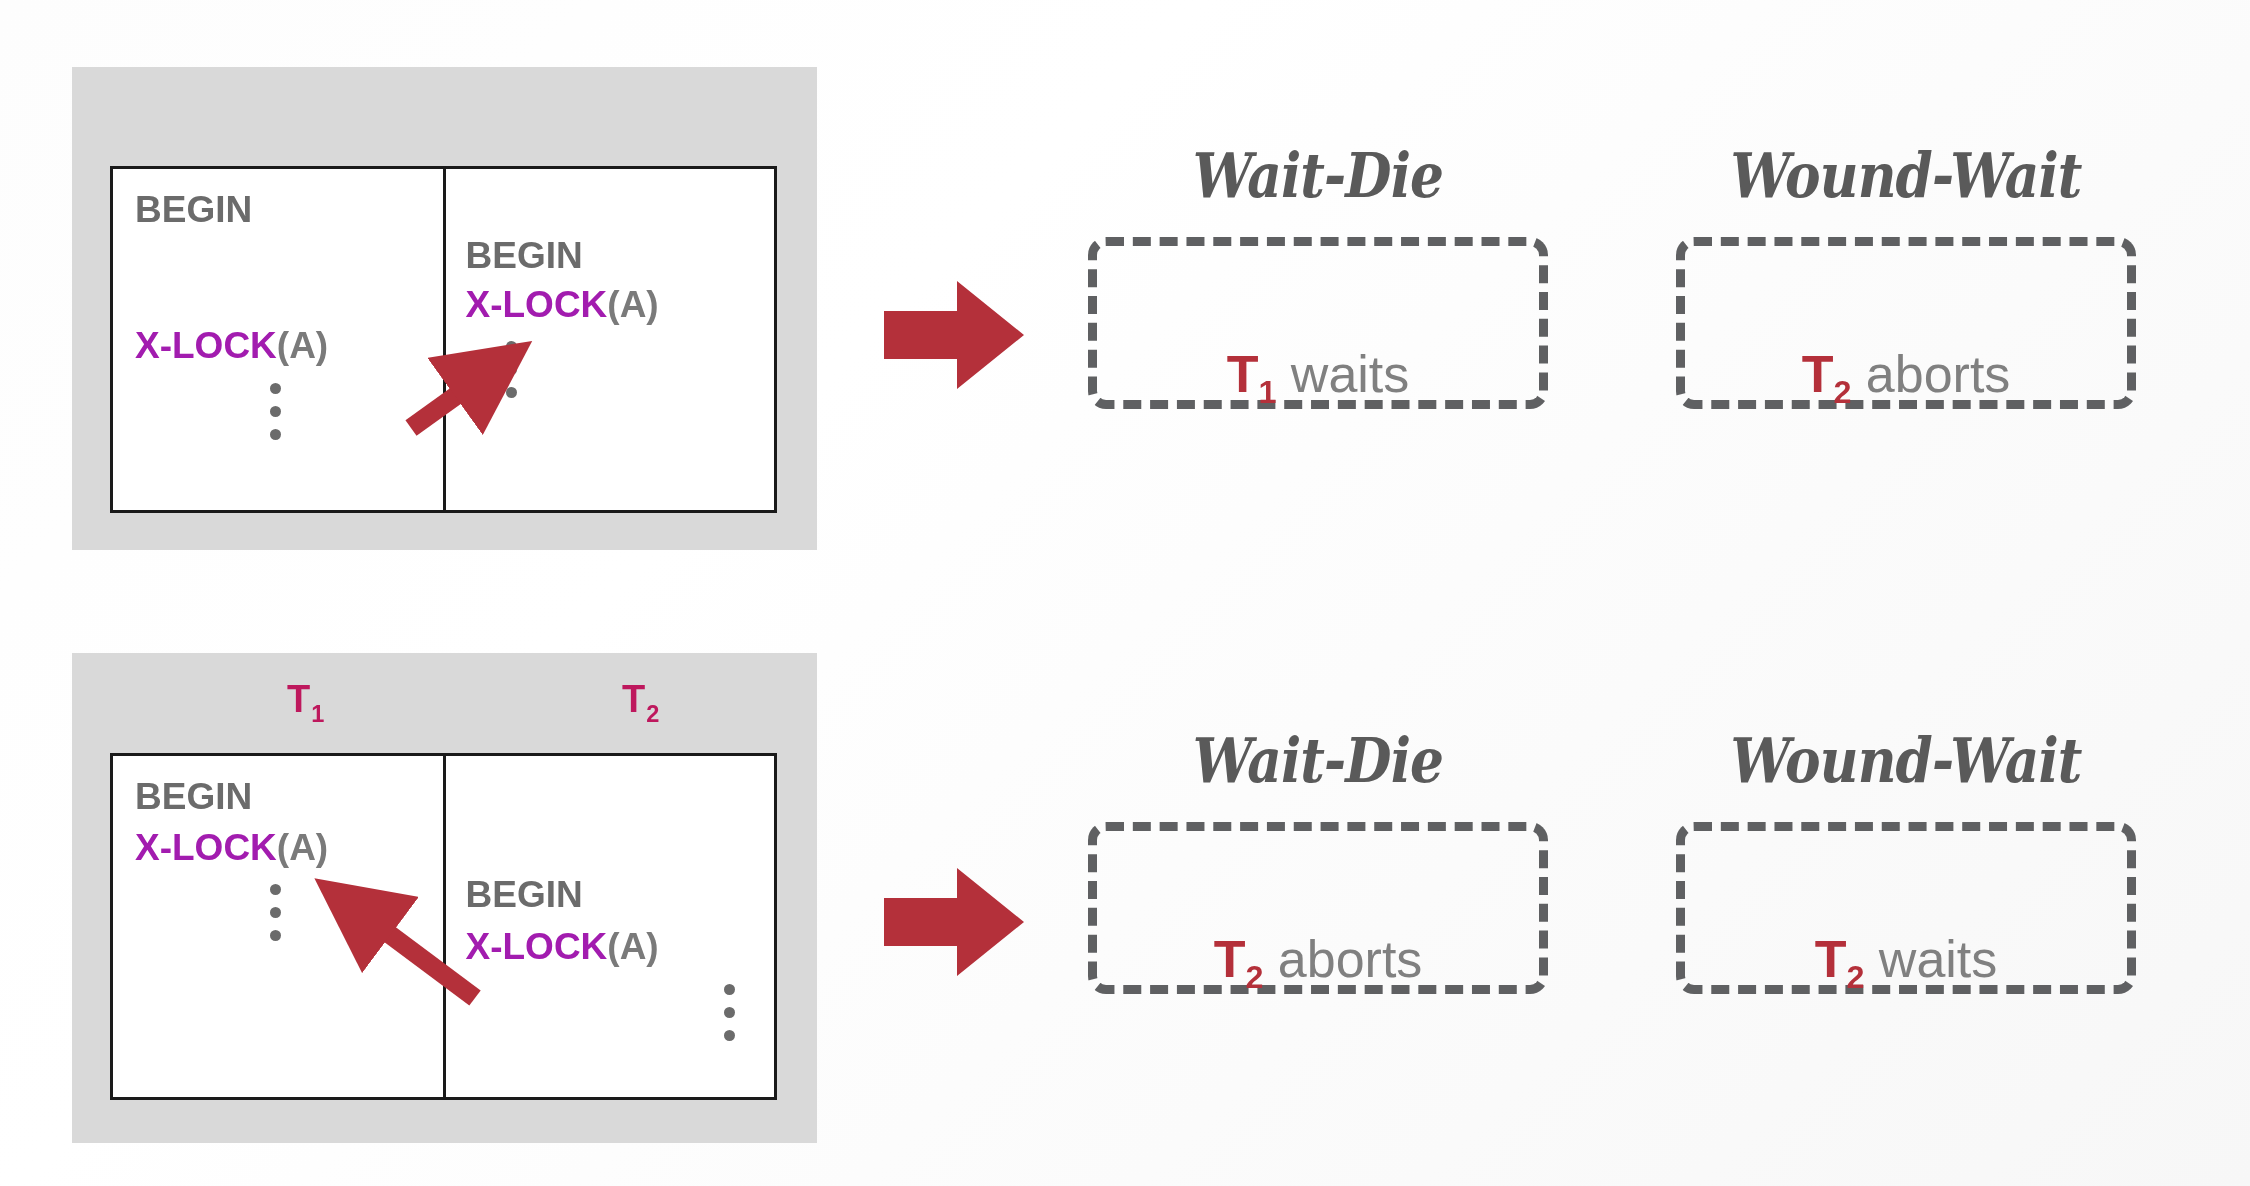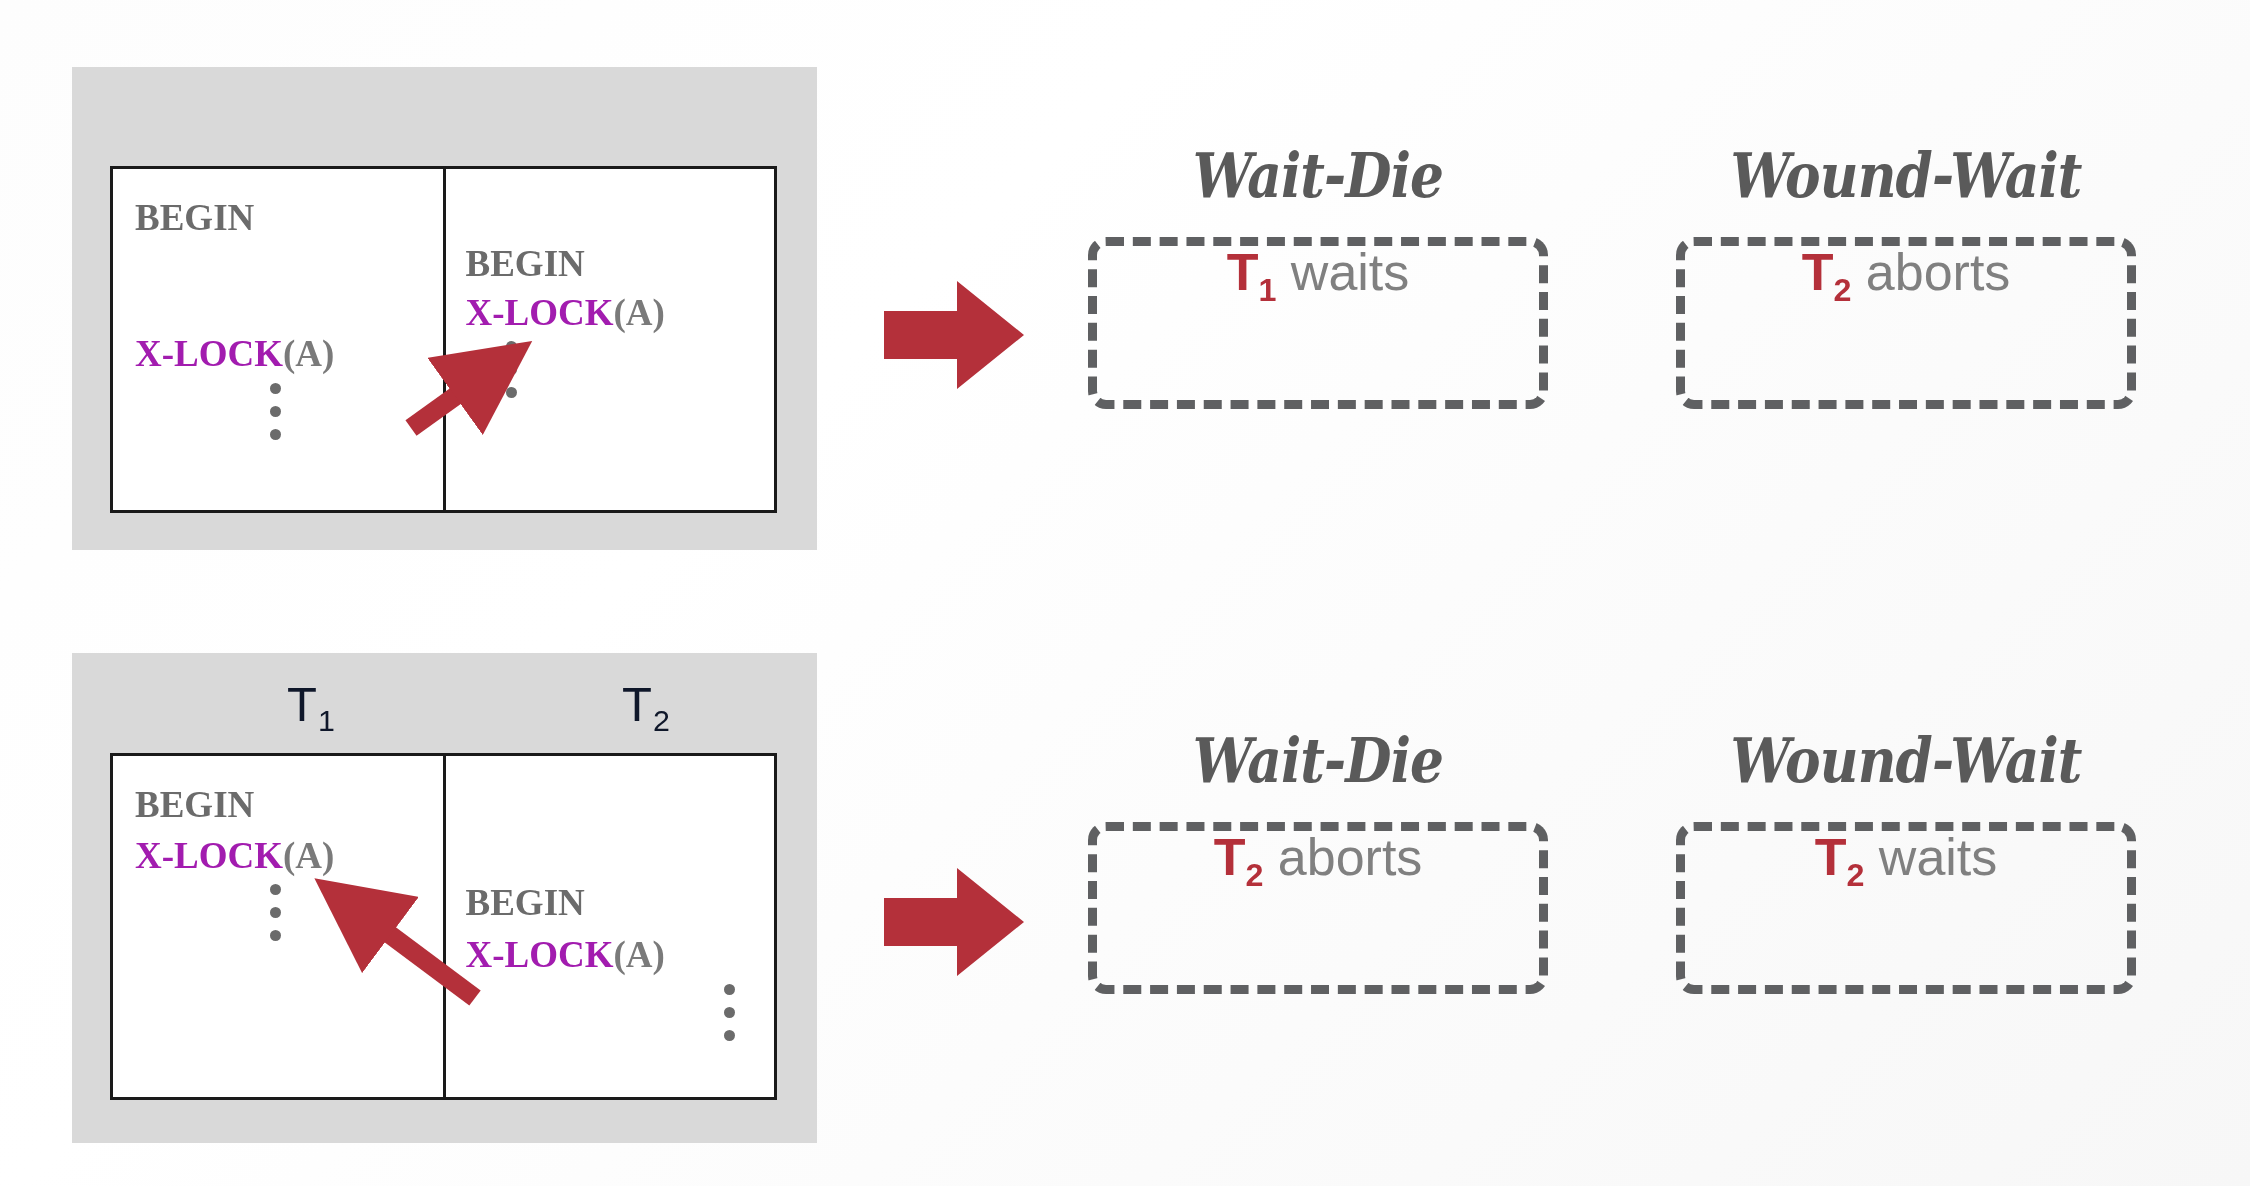--- a/index.html
+++ b/index.html
@@ -15,24 +15,24 @@
   
   .panel{
     position:absolute;
     background:#d9d9d9;
   }
   .panel.row1{left:72px;top:67px;width:745px;height:483px;}
   .panel.row2{left:72px;top:653px;width:745px;height:490px;}
 
   .txnhead{
     position:absolute;
-    color:#0f172a;
+    color:#be185d;
     font-family:"Liberation Sans",sans-serif;
-    font-weight:normal;
-    font-size:49px;
+    font-weight:bold;
+    font-size:38px;
     line-height:1;
     white-space:nowrap;
   }
   .txnhead sub{font-size:0.62em;vertical-align:baseline;position:relative;top:10px;left:1px;}
   .panel.row1 .t1{left:215px;top:95px;}
   .panel.row1 .t2{left:550px;top:95px;}
   .panel.row2 .t1{left:215px;top:680px;}
   .panel.row2 .t2{left:550px;top:680px;}
 
   
@@ -48,27 +48,26 @@
     position:absolute;top:0;bottom:0;left:50%;
     width:3px;background:#1a1a1a;margin-left:-1px;
   }
 
   .col{position:absolute;top:0;bottom:0;width:50%;}
   .col.left{left:0;}
   .col.right{left:50%;}
 
   .code{
     position:absolute;
-    font-family:Liberation Serif, serif;
+    font-family:Liberation Sans, sans-serif;
     font-weight:bold;
     font-size:37px;
     line-height:1;
     color:#6b6b6b;
     white-space:nowrap;
-    margin-top:8px;
   }
   .code .kw{color:#a21caf;}
   .code .arg{color:#7a7a7a;font-weight:bold;}
 
   .vdots{
     position:absolute;
     width:11px;
   }
   .vdots i{
     display:block;width:11px;height:11px;border-radius:50%;
@@ -100,21 +99,21 @@
     white-space:nowrap;
     transform:scaleX(0.86);
   }
   .outcome .dashbox{
     position:absolute;
     left:0;top:92px;
     width:100%;height:172px;
     box-sizing:border-box;
     border:9px dashed #5f6062;
     border-radius:18px;
-    display:flex;align-items:flex-start;justify-content:center;
+    display:flex;align-items:flex-end;justify-content:center;
   }
   .outcome .result{
     font-family:"Liberation Sans",sans-serif;
     font-size:52px;
     color:#808080;
     line-height:1;
     white-space:nowrap;
   }
   .outcome .result b{color:#b4303a;font-weight:bold;}
   .outcome .result b sub{font-size:0.62em;vertical-align:baseline;position:relative;top:11px;}

